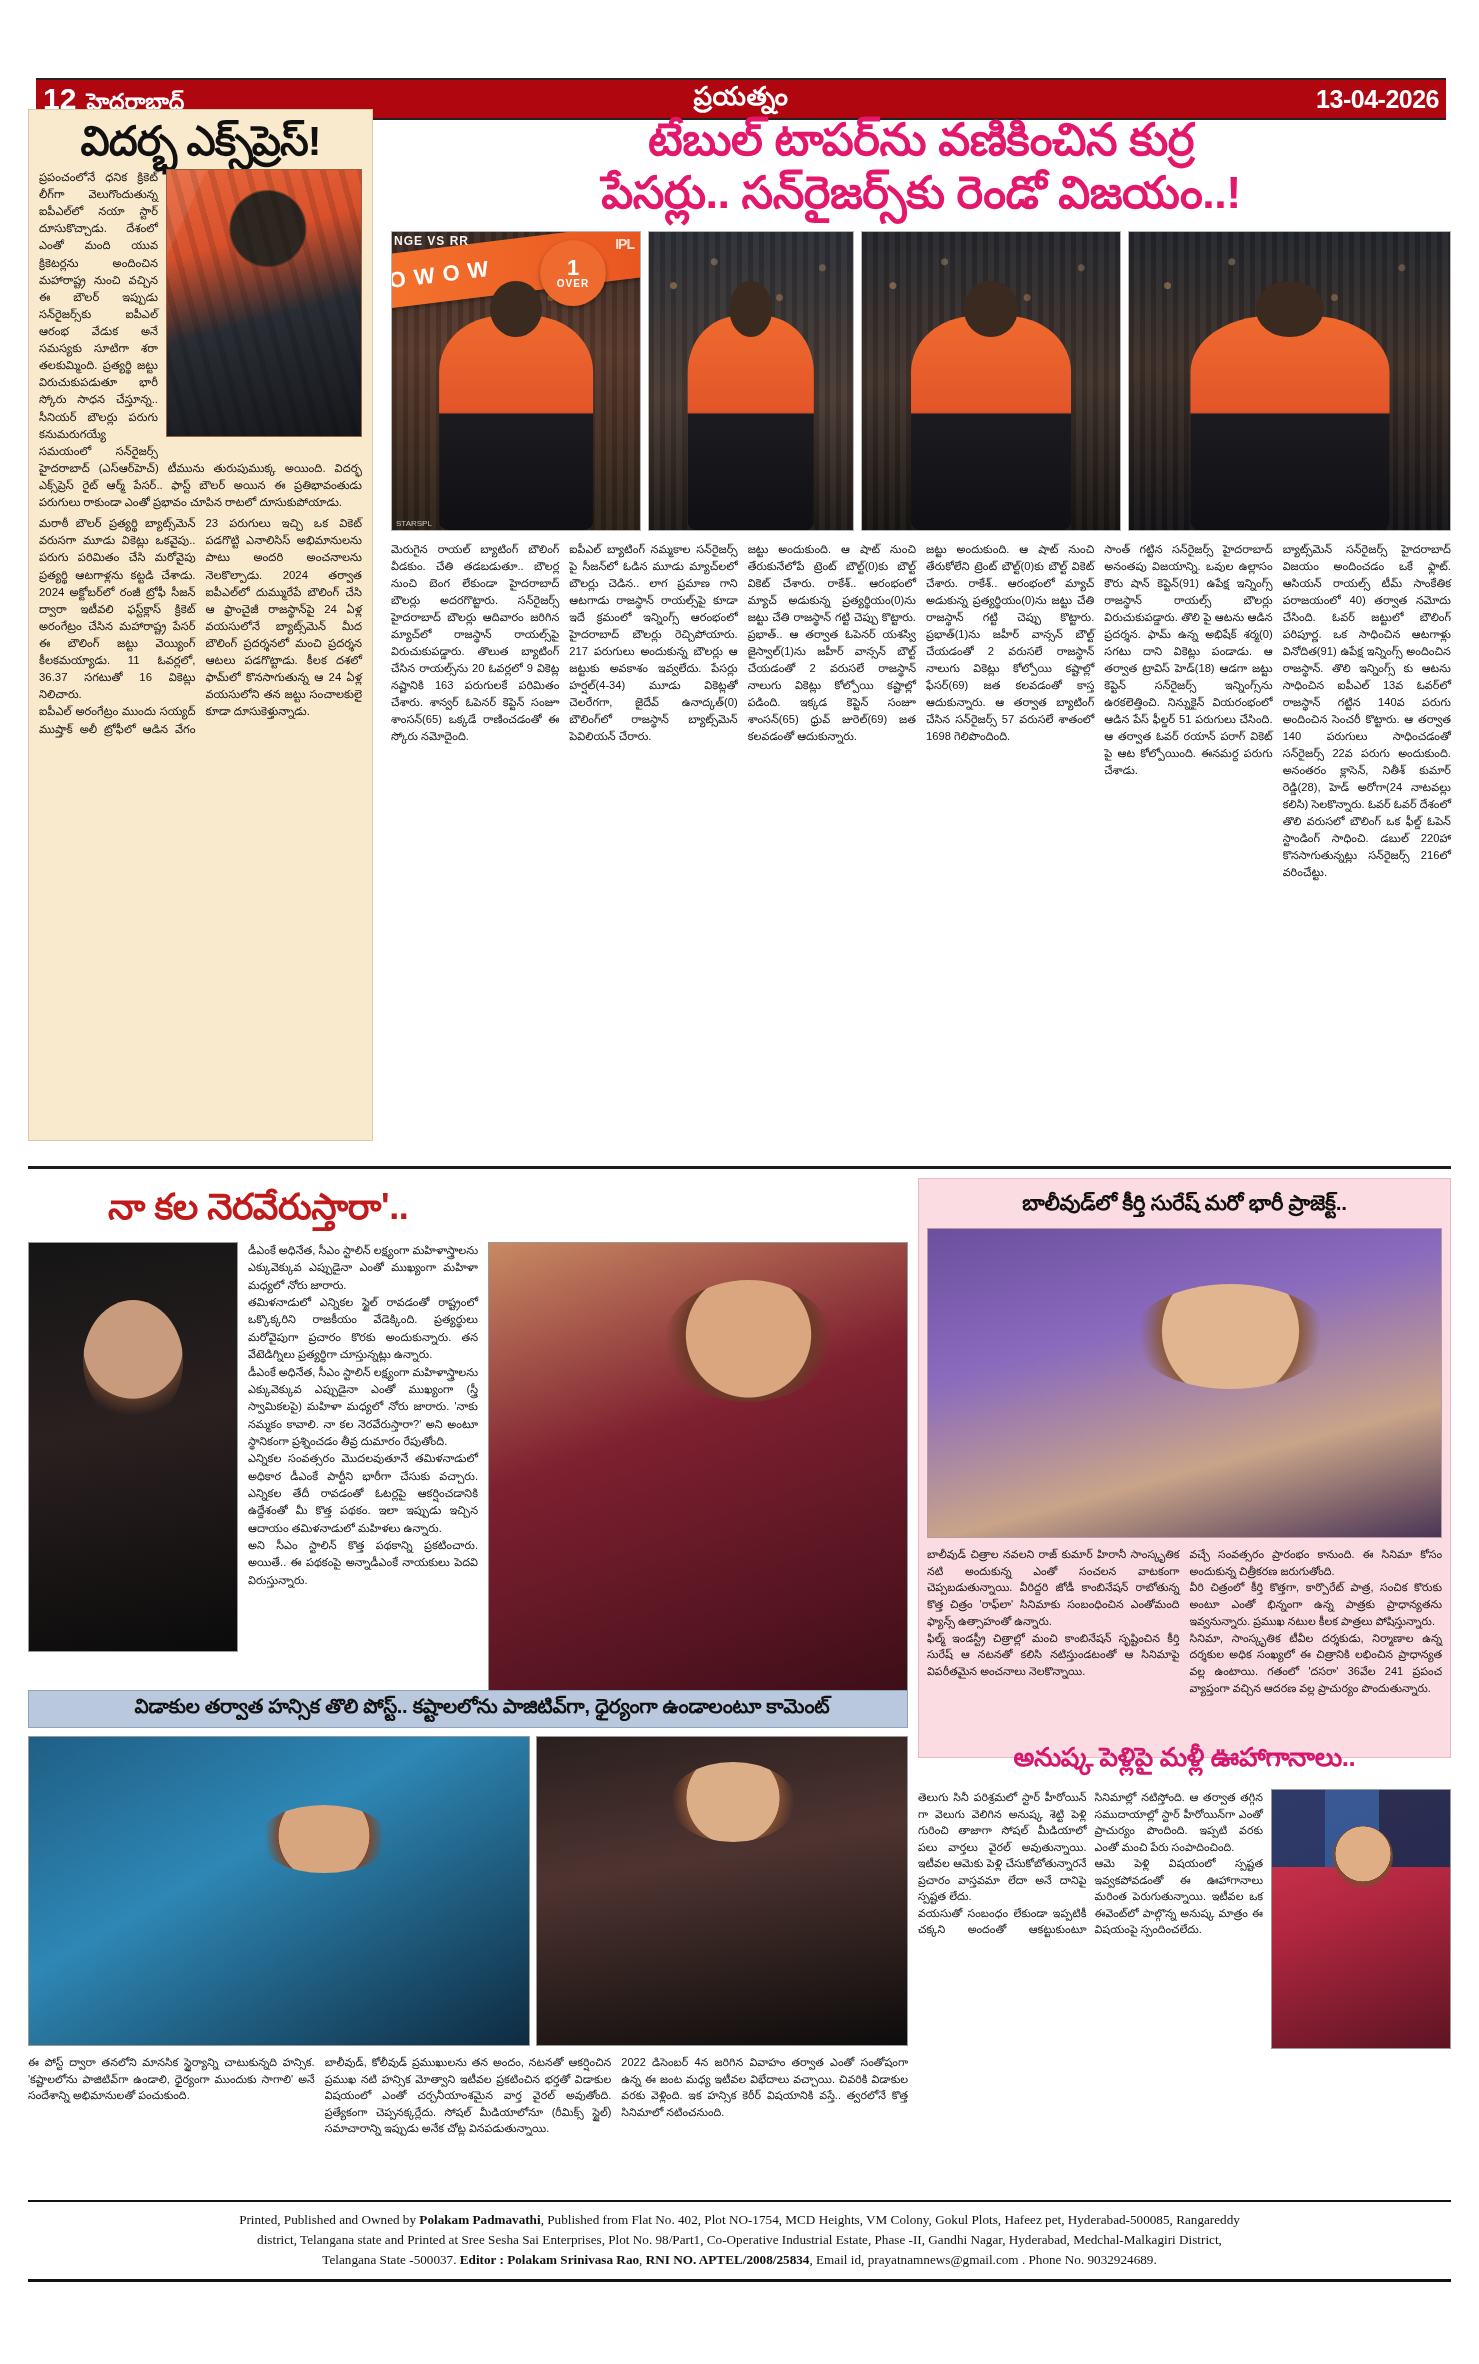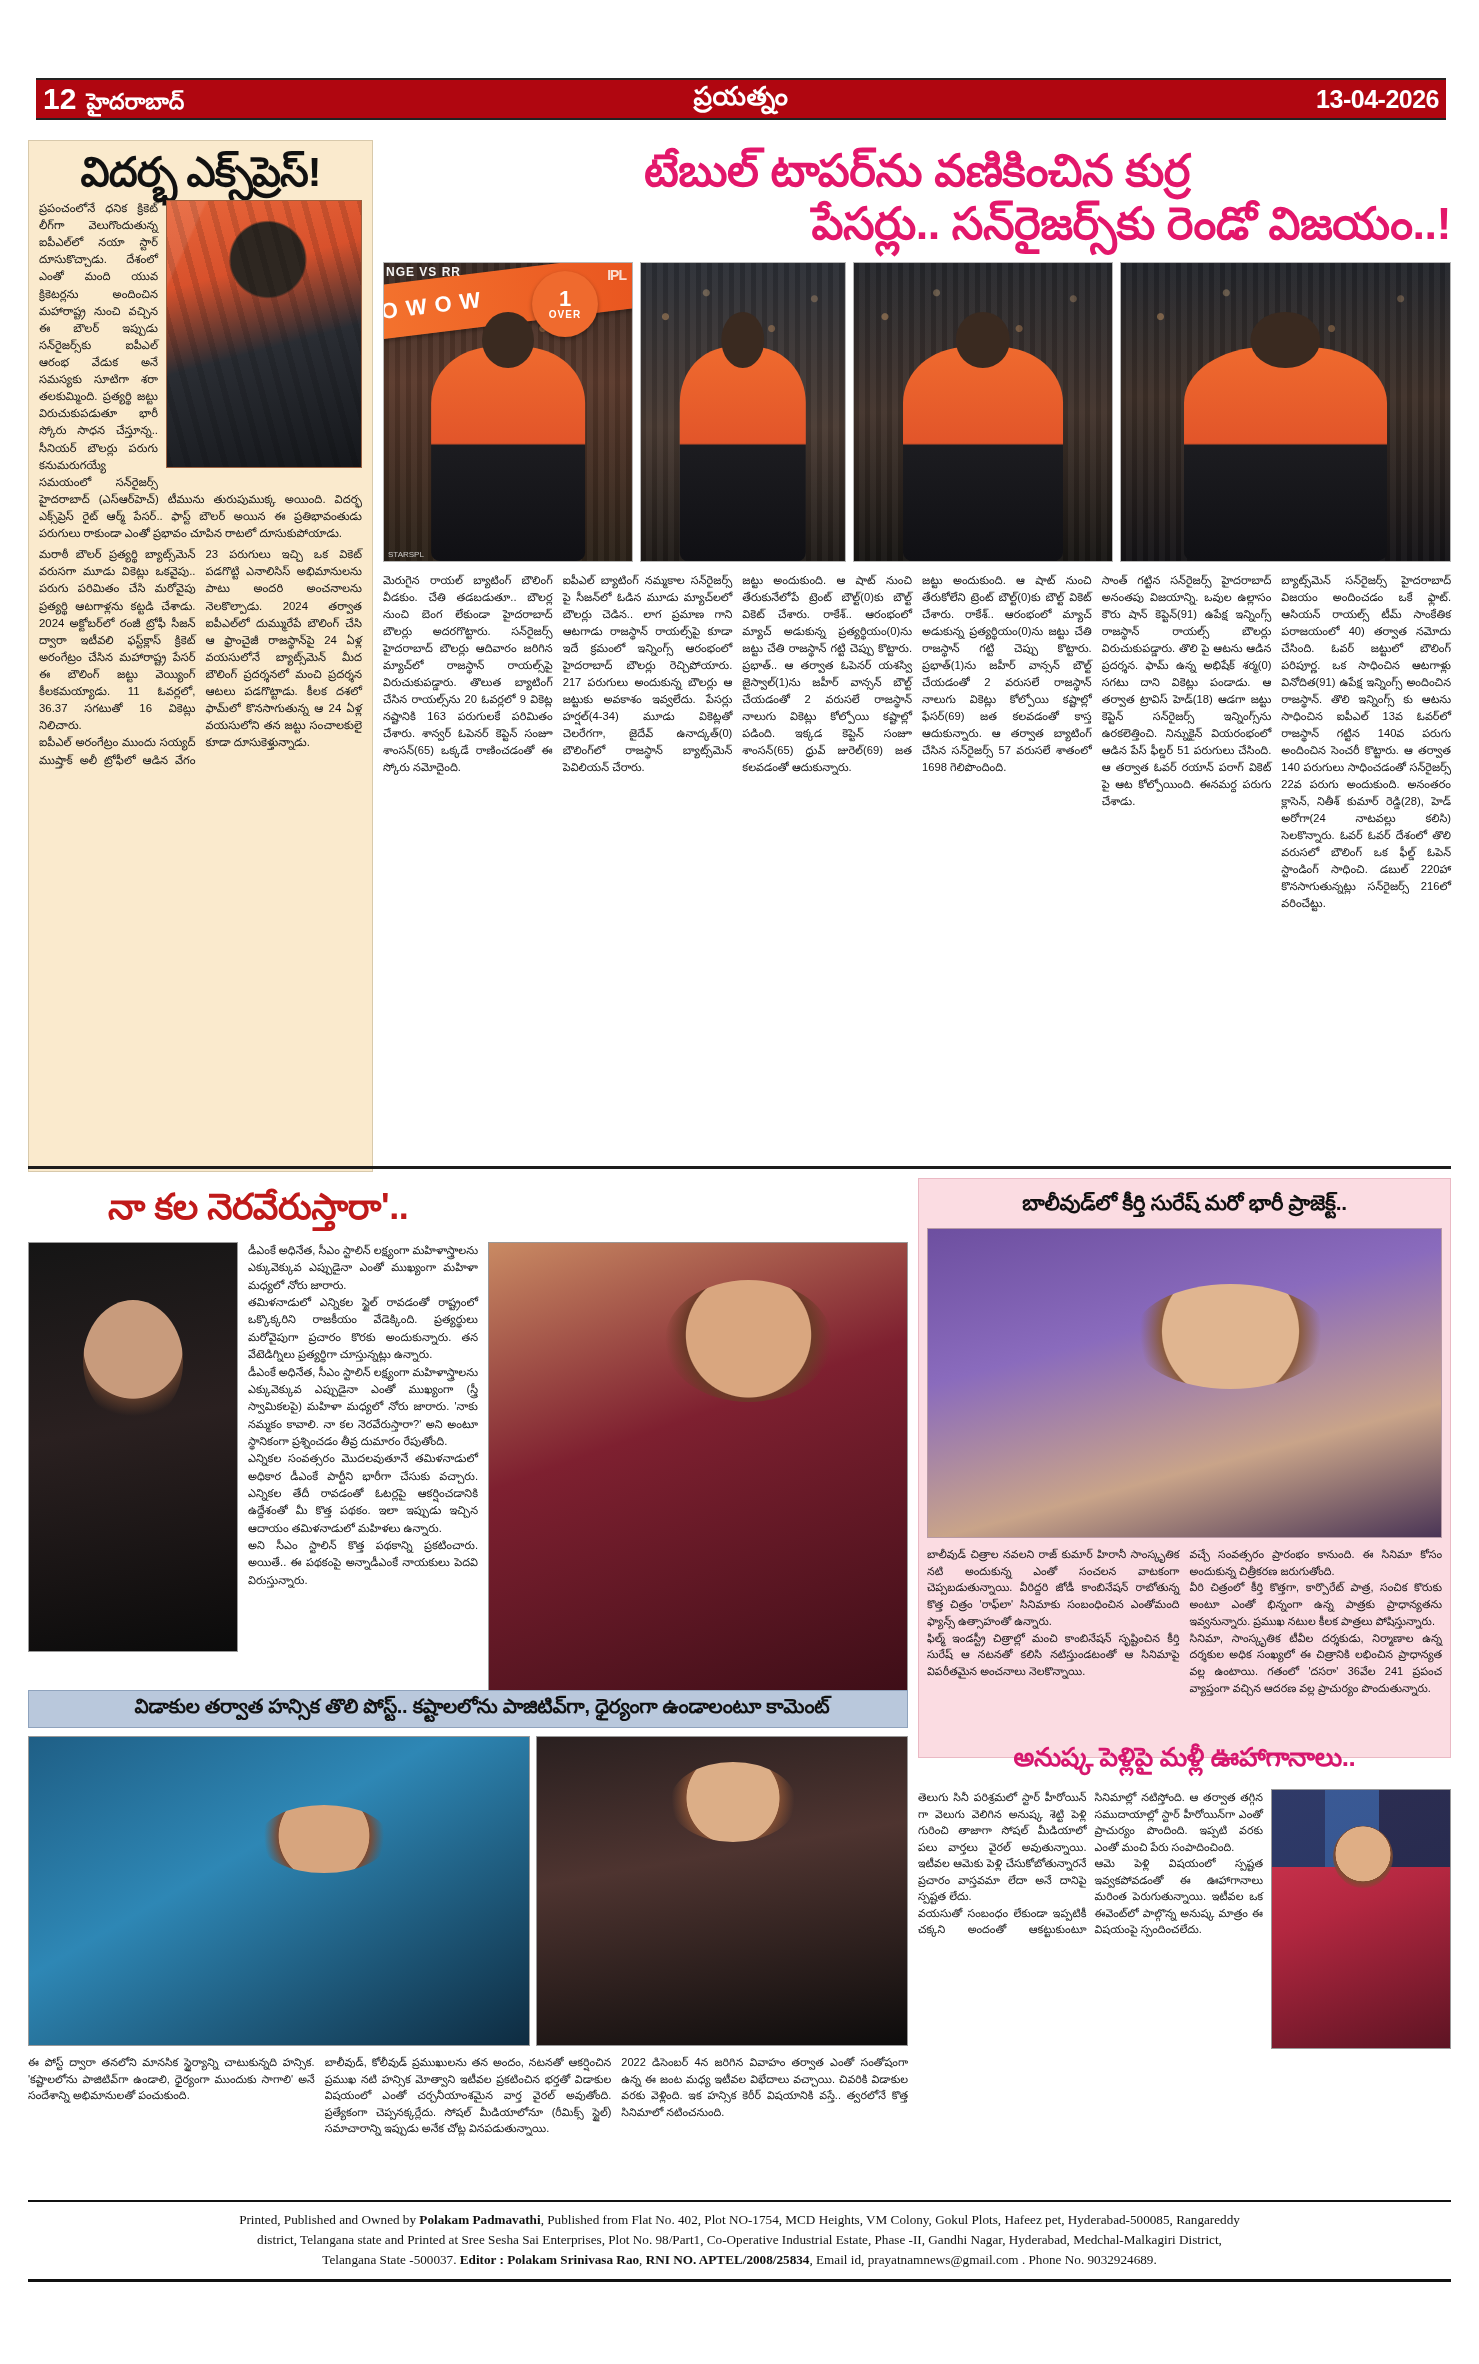--- a/index.html
+++ b/index.html
@@ -20,21 +20,21 @@
     padding: 0 7px; color: #fff;
   }
   .mh-left { display: flex; align-items: baseline; gap: 10px; }
   .mh-page { font-size: 30px; font-weight: bold; line-height: 1; }
   .mh-city { font-size: 22px; font-weight: bold; line-height: 1; }
   .mh-title { font-size: 26px; font-weight: bold; letter-spacing: .5px;
               position: absolute; left: 50%; transform: translateX(-50%); }
   .mh-date { font-size: 25px; font-weight: bold; letter-spacing: -.5px; }
 
   
-  .top-wrap { position: absolute; left: 28px; top: 140px; width: 1423px; height: 1032px; display: flex; gap: 10px; }
+  .top-wrap { position: absolute; left: 28px; top: 109px; width: 1423px; height: 1032px; display: flex; gap: 18px; }
 
   
   .side-story {
     width: 345px; background: #faeacd; border: 1px solid #d8c9ab;
     padding: 10px 10px 8px 10px; position: relative;
   }
   .side-head {
     font-size: 41px; font-weight: bold; color: #111; text-align: center;
     letter-spacing: -1px; line-height: 1.05; margin-bottom: 6px;
   }
@@ -55,21 +55,21 @@
       repeating-linear-gradient(75deg, rgba(0,0,0,.12) 0 6px, transparent 6px 18px);
   }
 
   
   .main-top { flex: 1; display: flex; flex-direction: column; }
   .main-head {
     color: #e3176b; font-weight: bold; text-align: center;
     font-size: 45px; line-height: 1.18; letter-spacing: -.5px;
     padding-top: 4px;
   }
-  .main-head .l2 { display: block; text-align: right; }
+  .main-head .l2 { display: block; }
 
   .photo-row { display: flex; gap: 7px; margin-top: 12px; height: 300px; }
   .ph { position: relative; overflow: hidden; border: 1px solid #b6b6b6; }
   .ph1 { width: 250px; background: linear-gradient(180deg,#3a2b25 0%, #5b3a2c 40%, #2a2118 100%); }
   .ph2 { width: 206px; background: linear-gradient(180deg,#2b2f36 0%, #4a3b33 55%, #1e1a17 100%); }
   .ph3 { width: 260px; background: linear-gradient(180deg,#26282d 0%, #43342c 50%, #171513 100%); }
   .ph4 { flex: 1; background: linear-gradient(180deg,#23262c 0%, #3f3129 45%, #141316 100%); }
   .crowd { position: absolute; inset: 0;
     background:
       radial-gradient(circle at 12% 18%, rgba(255,190,120,.35) 0 3px, transparent 4px),

